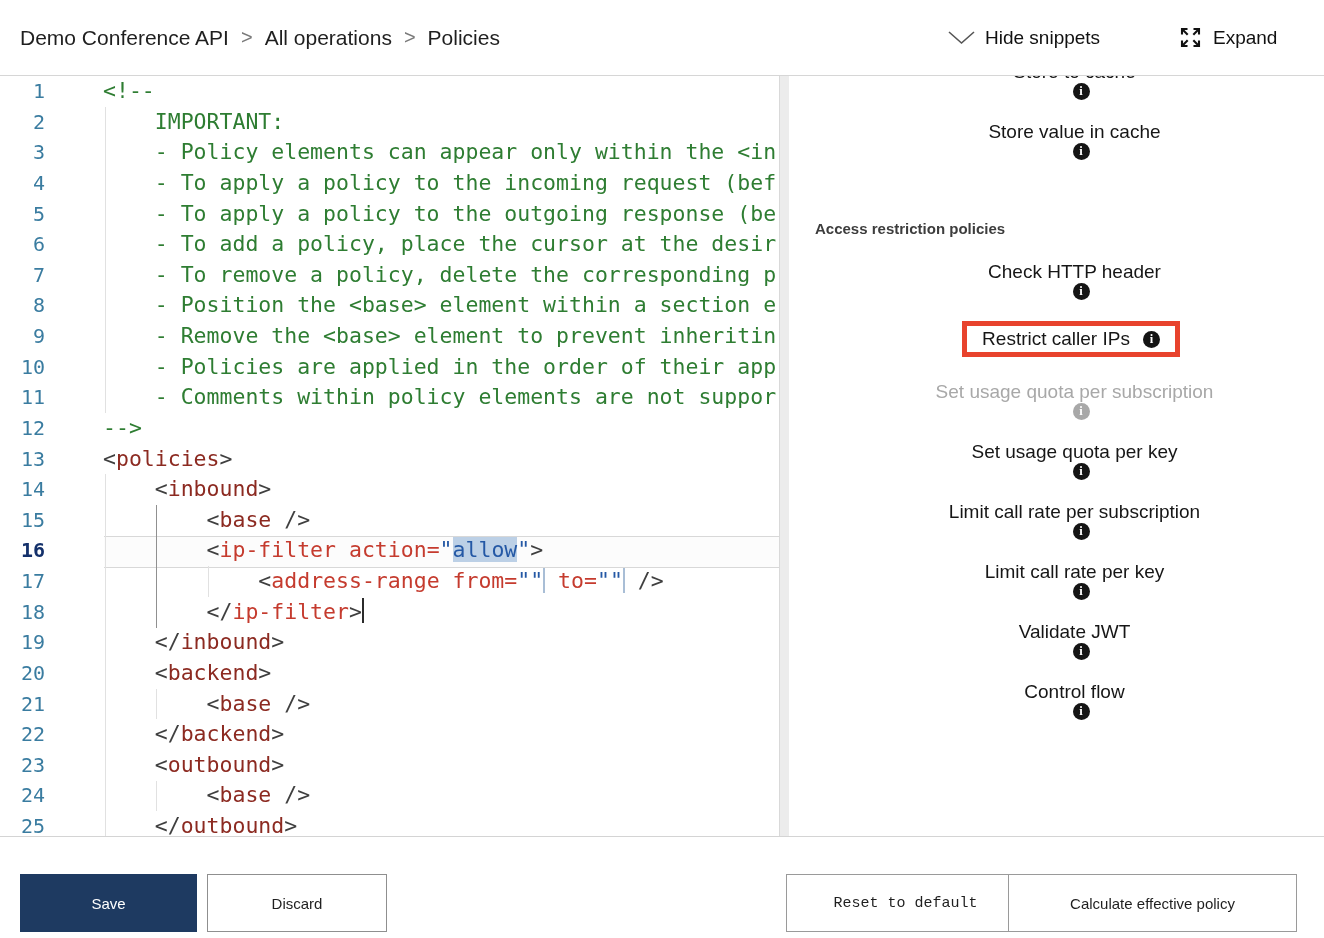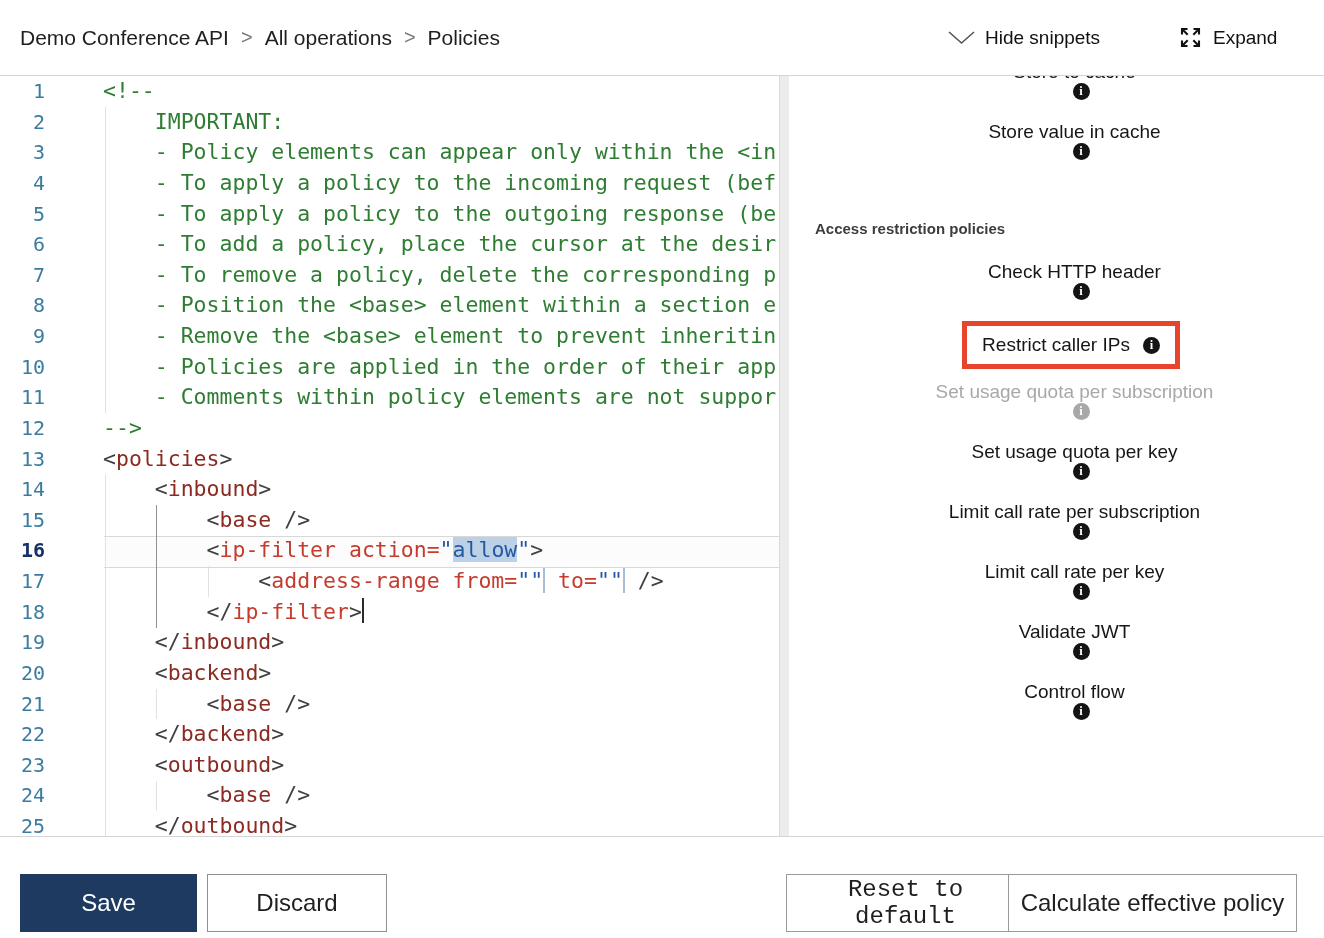--- a/index.html
+++ b/index.html
@@ -48,30 +48,30 @@
   .snippets{position:absolute;left:790px;top:76px;width:534px;height:760px;overflow:hidden;}
   .snippets-inner{margin-top:-15px;}
   .section-heading{height:80px;display:flex;align-items:center;padding:14px 0 0 25px;
                    box-sizing:border-box;font-size:15px;font-weight:bold;color:#3d3d3d;}
   .snippet-item{height:60px;display:flex;align-items:center;padding-left:48px;
                 font-size:19px;color:#161616;cursor:pointer;flex-direction:column;}
   .snippet-item .label{margin-right:13px;}
   .snippet-item.disabled{color:#a8a8a8;cursor:default;}
   .snippet-item.disabled .info-icon{background:#a8a8a8;}
   .hl-wrap{display:inline-flex;align-items:center;border:5px solid var(--highlight-red);
-           padding:8px 15px;margin-left:-20px;}
+           padding:2px 15px;margin-left:-20px;}
   .info-icon{width:17px;height:17px;border-radius:50%;background:#141414;color:#fff;
              display:inline-flex;align-items:center;justify-content:center;flex:0 0 auto;
              font-size:12.5px;font-weight:bold;font-family:"Liberation Serif",serif;
              cursor:pointer;}
 
   
   .footer{position:absolute;top:836px;left:0;right:0;height:102px;background:#fff;
           border-top:1px solid #d4d4d4;}
-  .btn{position:absolute;top:37px;height:58px;box-sizing:border-box;font-size:24px;
+  .btn{position:absolute;top:37px;height:58px;box-sizing:border-box;font-size:15px;
        font-family:inherit;display:flex;align-items:center;justify-content:center;
        background:#fff;border:1px solid #8f8f8f;color:#1f1f1f;cursor:pointer;}
   .btn.primary{background:var(--accent-navy);border-color:var(--accent-navy);color:#fff;}
   #saveBtn{left:20px;width:177px;}
   #discardBtn{left:207px;width:180px;}
   #resetBtn{left:786px;width:239px;border-color:#9a9a9a;font-family:Liberation Mono, monospace;}
   #calcBtn{left:1008px;width:289px;border-color:#9a9a9a;}
 </style>
 </head>
 <body>

